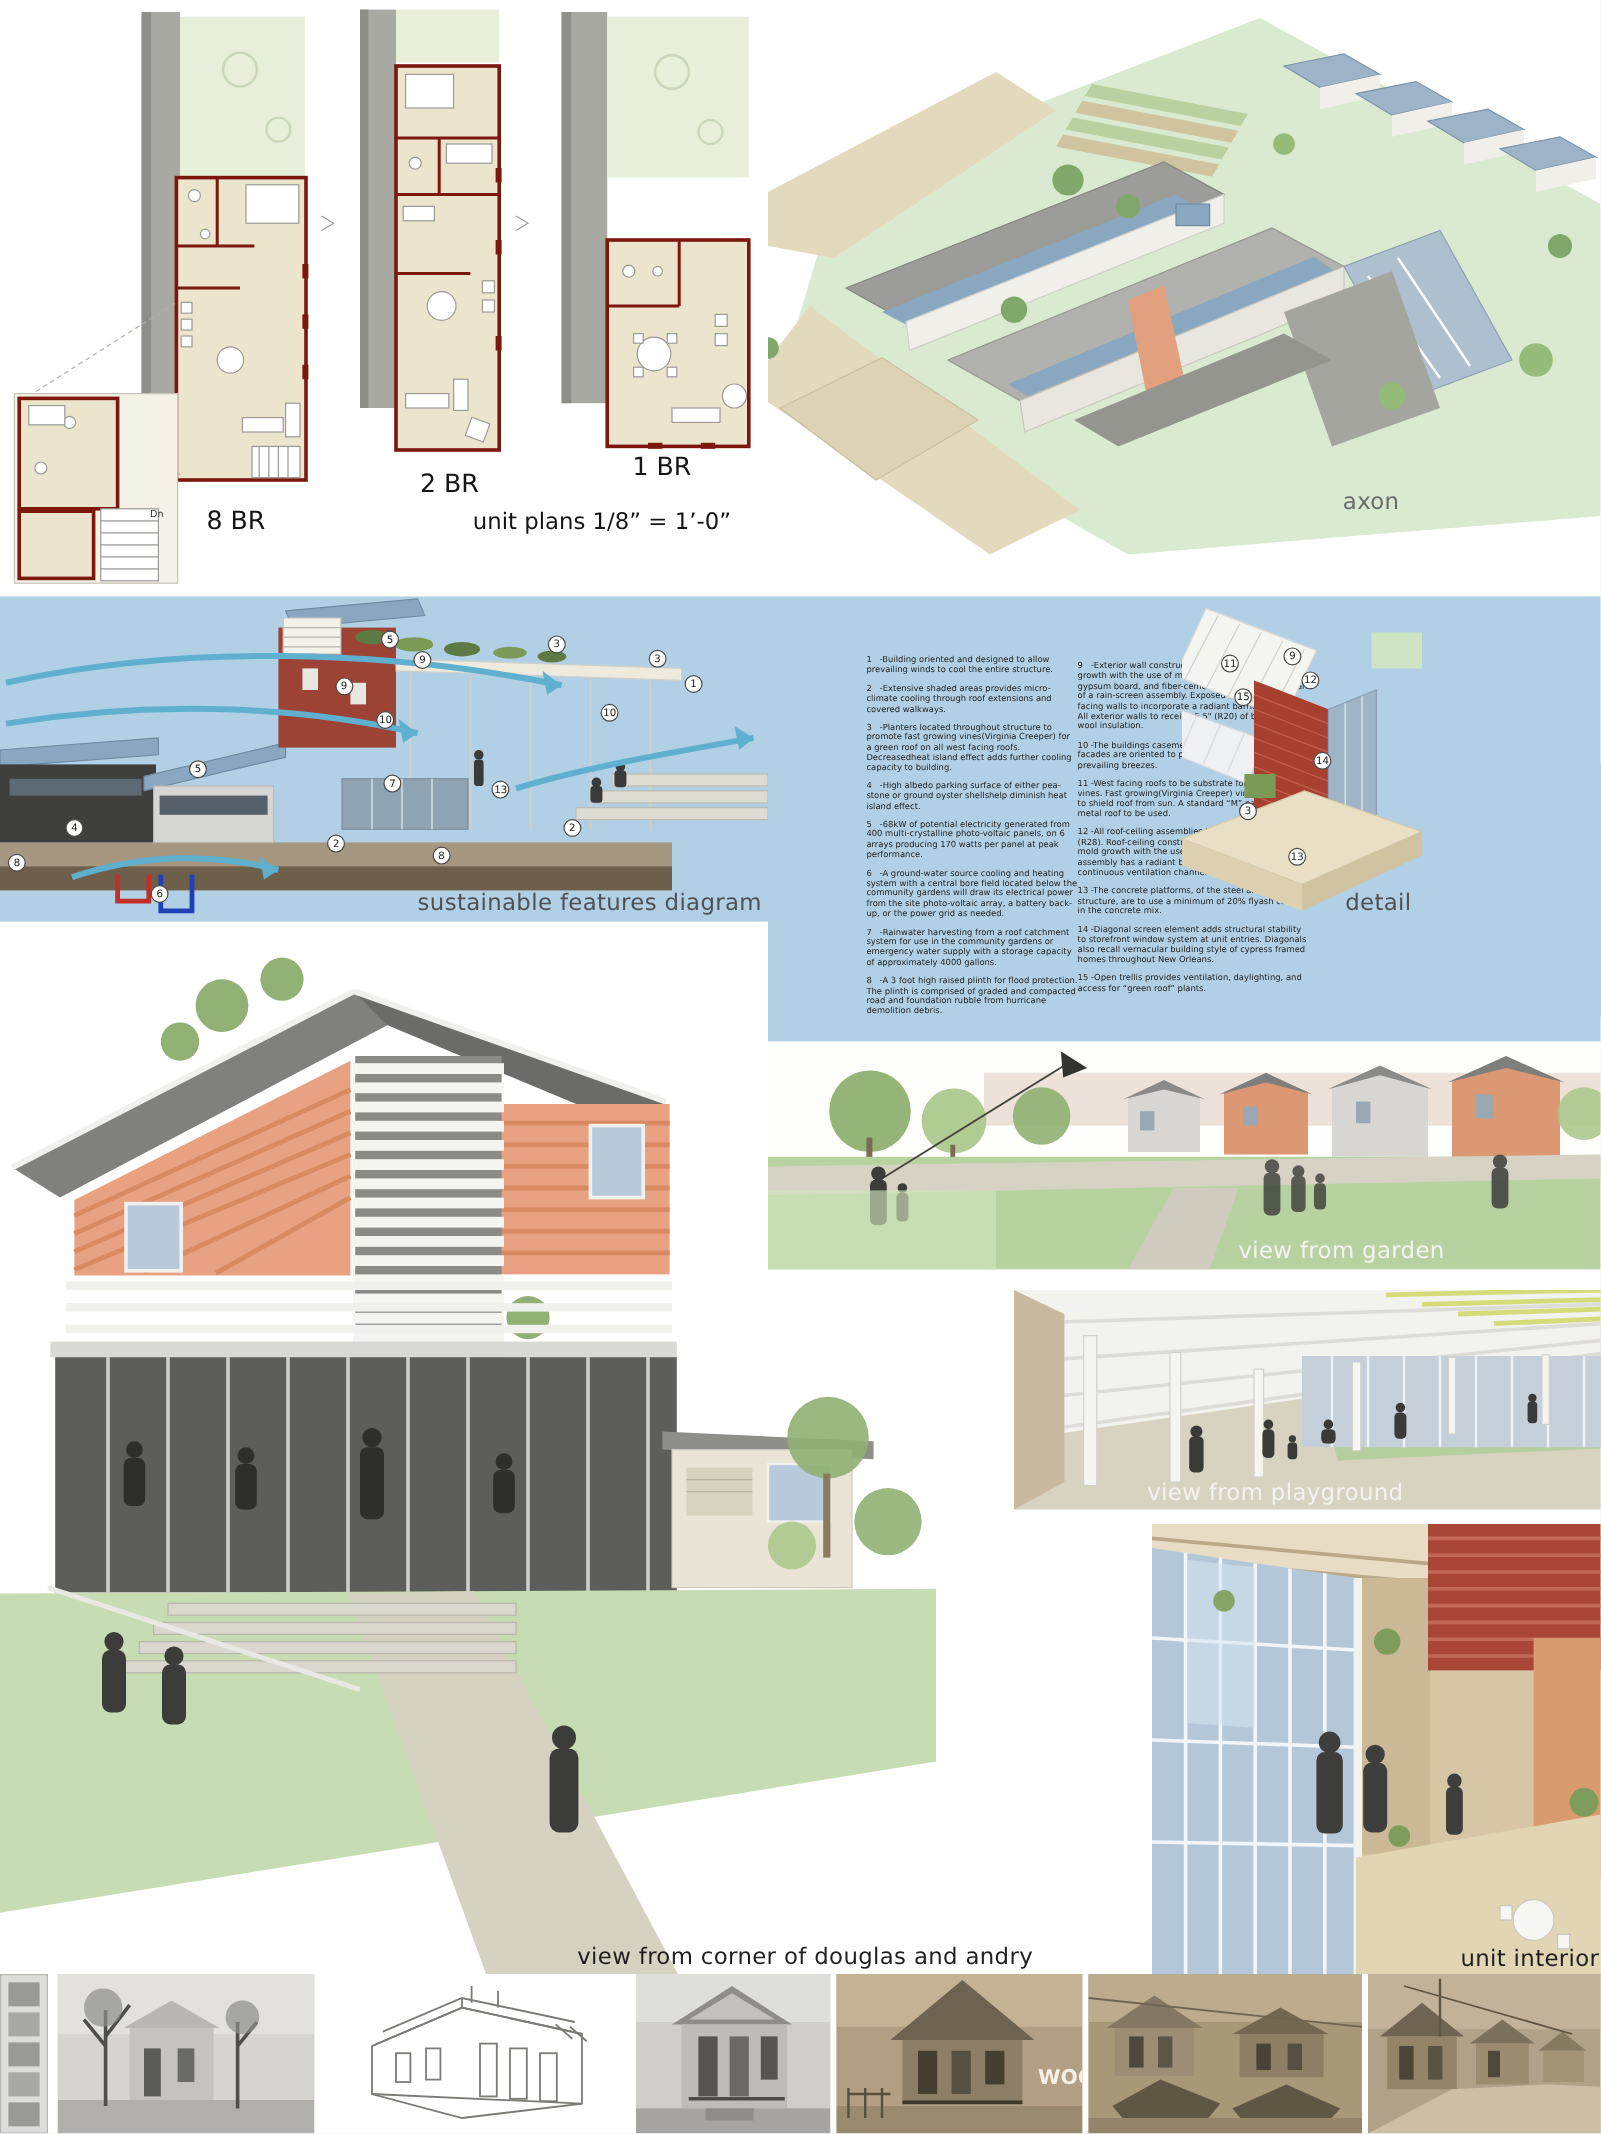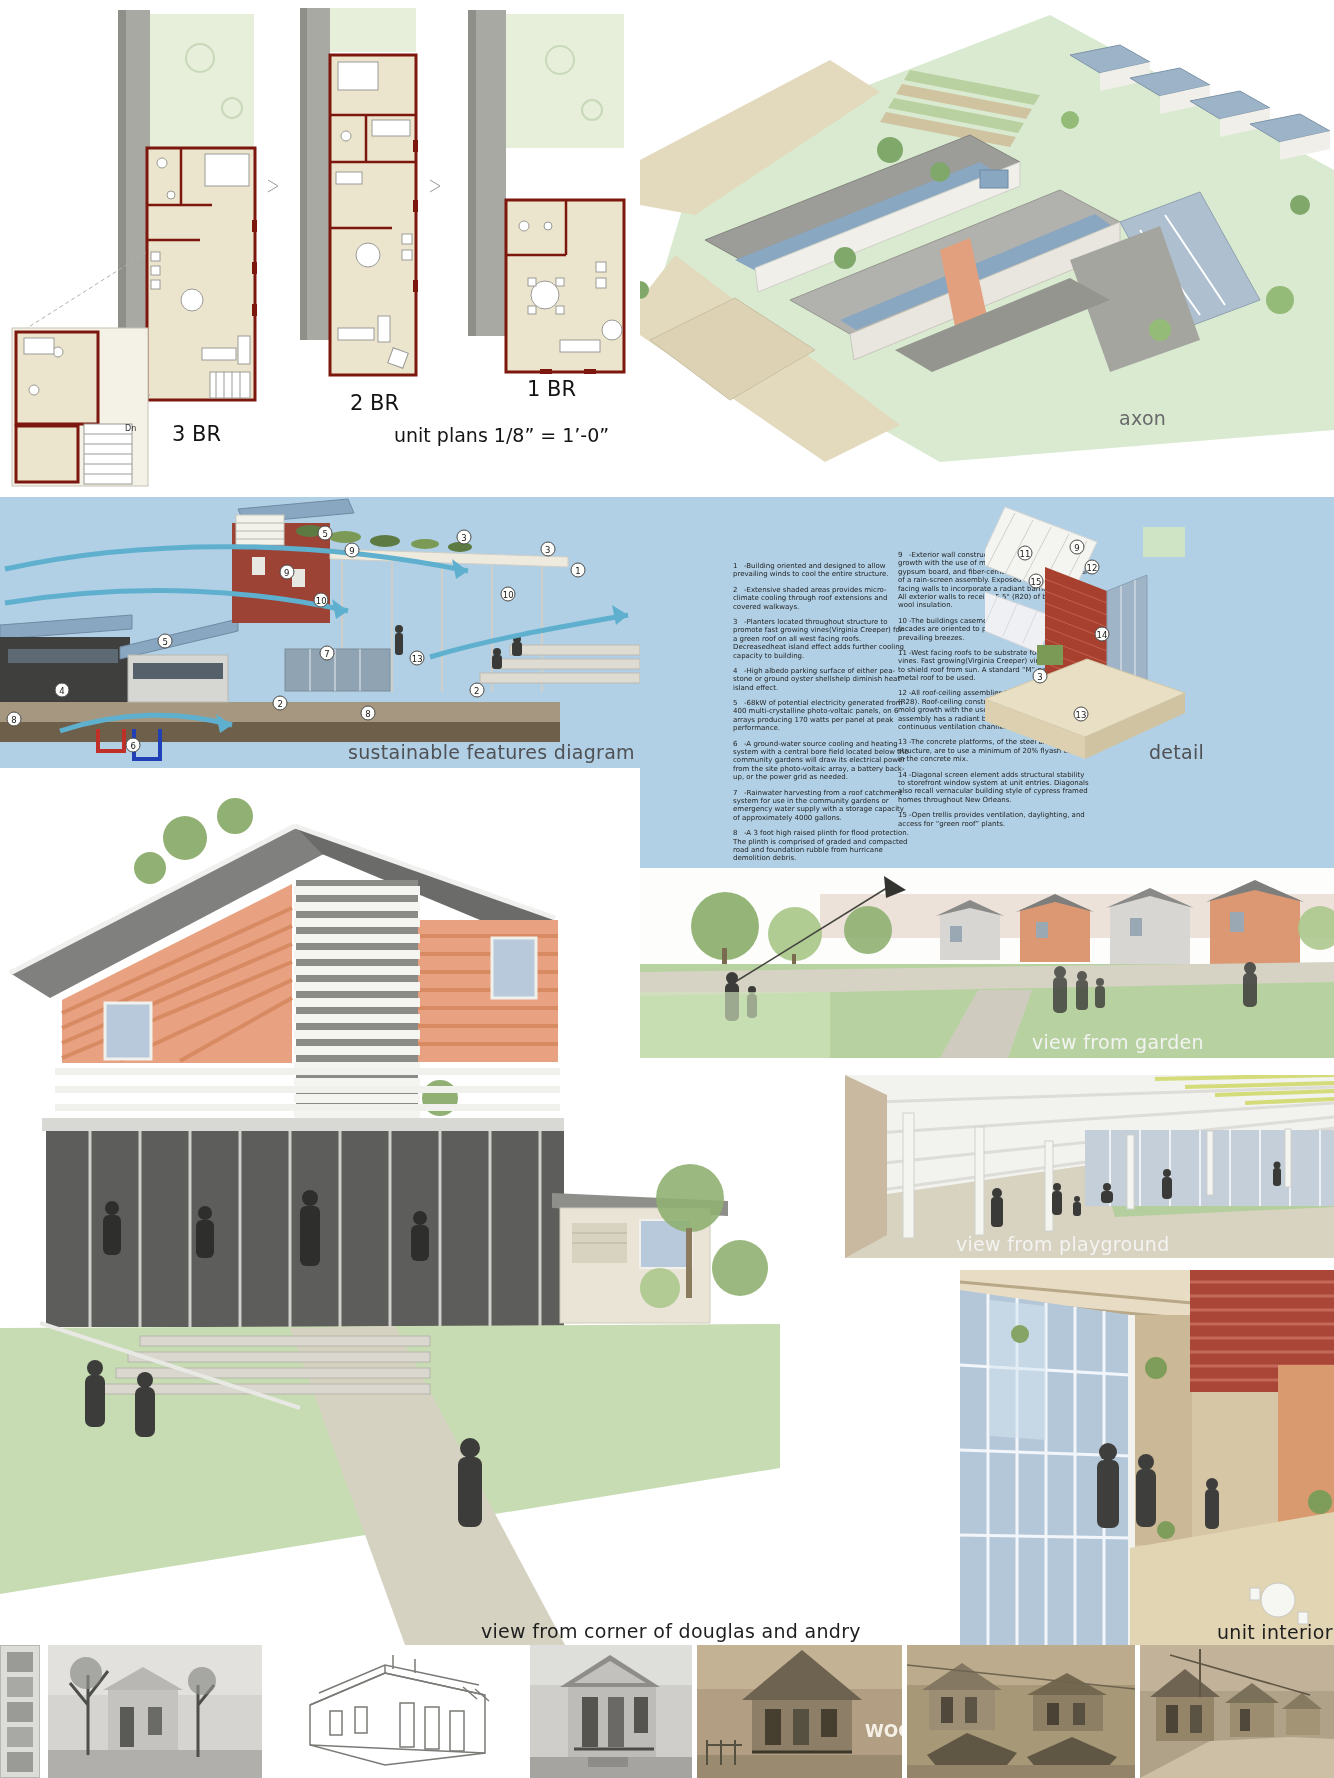--- a/index.html
+++ b/index.html
@@ -122,21 +122,21 @@
         <rect x="596" y="262" width="10" height="10" fill="#fff" stroke="#9a9a96"></rect>
         <rect x="596" y="278" width="10" height="10" fill="#fff" stroke="#9a9a96"></rect>
         <rect x="560" y="340" width="40" height="12" fill="#fff" stroke="#9a9a96"></rect>
         <circle cx="612" cy="330" r="10" fill="#fff" stroke="#9a9a96"></circle>
         <rect x="540" y="369" width="12" height="5" fill="#7c170e"></rect>
         <rect x="584" y="369" width="12" height="5" fill="#7c170e"></rect>
       </g>
     </svg>
   </div>
   <div class="abs dn-label" style="left:97px;top:424px;">Dn</div>
-  <div class="abs plan-label" style="left:172px;top:422px;">3 BR</div>
+  <div class="abs plan-label" style="left:172px;top:422px;">8 BR</div>
   <div class="abs plan-label" style="left:350px;top:391px;">2 BR</div>
   <div class="abs plan-label" style="left:527px;top:377px;text-align:center;">1 BR</div>
   <div class="abs scale-note" style="left:394px;top:424px;">unit plans 1/8” = 1’-0”</div>
 
   <div class="abs" style="left:640px;top:0;width:694px;height:465px;">
     <svg width="694" height="465" viewBox="0 0 694 465">
       <polygon points="60,150 410,15 694,170 694,430 300,462 15,300" fill="#d9ead0"></polygon>
       <polygon points="0,160 190,60 240,92 55,215 0,205" fill="#e3d9bd"></polygon>
       <polygon points="35,255 260,425 185,462 0,335 0,300" fill="#e3d9bd"></polygon>
       <polygon points="10,340 95,298 175,350 90,400" fill="#ddd2b4" stroke="#c9bfa2"></polygon>
@@ -280,21 +280,21 @@
         <div class="callout" style="left: 65.2%; top: 59.4%;">13</div>
         <div class="callout" style="left: 9.7%; top: 71.2%;">4</div>
         <div class="callout" style="left: 43.8%; top: 76%;">2</div>
         <div class="callout" style="left: 74.5%; top: 71.2%;">2</div>
         <div class="callout" style="left: 57.5%; top: 79.7%;">8</div>
         <div class="callout" style="left: 2.2%; top: 81.9%;">8</div>
         <div class="callout" style="left: 20.8%; top: 91.5%;">6</div>
       </div>
   </div>
 
-  <div class="abs feat-col" style="left:722px;top:562px;width:176px;margin-left:11px;">
+  <div class="abs feat-col" style="left:722px;top:546px;width:176px;">
 
   <div class="feat-item"><span class="feat-num">1</span><span>-Building oriented and designed to allow prevailing winds to cool the entire structure.</span></div>
       <div class="feat-item"><span class="feat-num">2</span><span>-Extensive shaded areas provides micro-climate cooling through roof extensions and covered walkways.</span></div>
       <div class="feat-item"><span class="feat-num">3</span><span>-Planters located throughout structure to promote fast growing vines(Virginia Creeper) for a green roof on all west facing roofs. Decreasedheat island effect adds further cooling capacity to building.</span></div>
       <div class="feat-item"><span class="feat-num">4</span><span>-High albedo parking surface of either pea-stone or ground oyster shellshelp diminish heat island effect.</span></div>
       <div class="feat-item"><span class="feat-num">5</span><span>-68kW of potential electricity generated from 400 multi-crystalline photo-voltaic panels, on 6 arrays producing 170 watts per panel at peak performance.</span></div>
       <div class="feat-item"><span class="feat-num">6</span><span>-A ground-water source cooling and heating system with a central bore field located below the community gardens will draw its electrical power from the site photo-voltaic array, a battery back-up, or the power grid as needed.</span></div>
       <div class="feat-item"><span class="feat-num">7</span><span>-Rainwater harvesting from a roof catchment system for use in the community gardens or emergency water supply with a storage capacity of approximately 4000 gallons.</span></div>
       <div class="feat-item"><span class="feat-num">8</span><span>-A 3 foot high raised plinth for flood protection. The plinth is comprised of graded and compacted road and foundation rubble from hurricane demolition debris.</span></div>
     </div>
@@ -347,21 +347,21 @@
         <div class="callout" style="left: 46%; top: 18.5%;">9</div>
         <div class="callout" style="left: 53.5%; top: 25.8%;">12</div>
         <div class="callout" style="left: 25.5%; top: 31%;">15</div>
         <div class="callout" style="left: 58.5%; top: 50.6%;">14</div>
         <div class="callout" style="left: 27.5%; top: 66.1%;">3</div>
         <div class="callout" style="left: 48%; top: 80.1%;">13</div>
       </div>
   </div>
 
   <div class="abs cap" style="left:348px;top:741px;color:#4f5054;">sustainable features diagram</div>
-  <div class="abs cap" style="left:1149px;top:741px;color:#4f5054;text-align:right;">detail</div>
+  <div class="abs cap" style="left:1121px;top:741px;color:#4f5054;text-align:right;">detail</div>
 
   <div class="abs" style="left:0;top:768px;width:780px;height:877px;">
     <svg width="780" height="877" viewBox="0 0 780 877">
 
       <polygon points="10,205 295,58 335,80 50,230" fill="#80807e"></polygon>
       <polygon points="295,58 555,150 528,172 322,86" fill="#6b6b69"></polygon>
       <line x1="10" y1="205" x2="295" y2="58" stroke="#f0f0ee" stroke-width="5"></line>
       <line x1="295" y1="58" x2="555" y2="150" stroke="#f0f0ee" stroke-width="5"></line>
 
       <g fill="#86a865" opacity="0.9">

